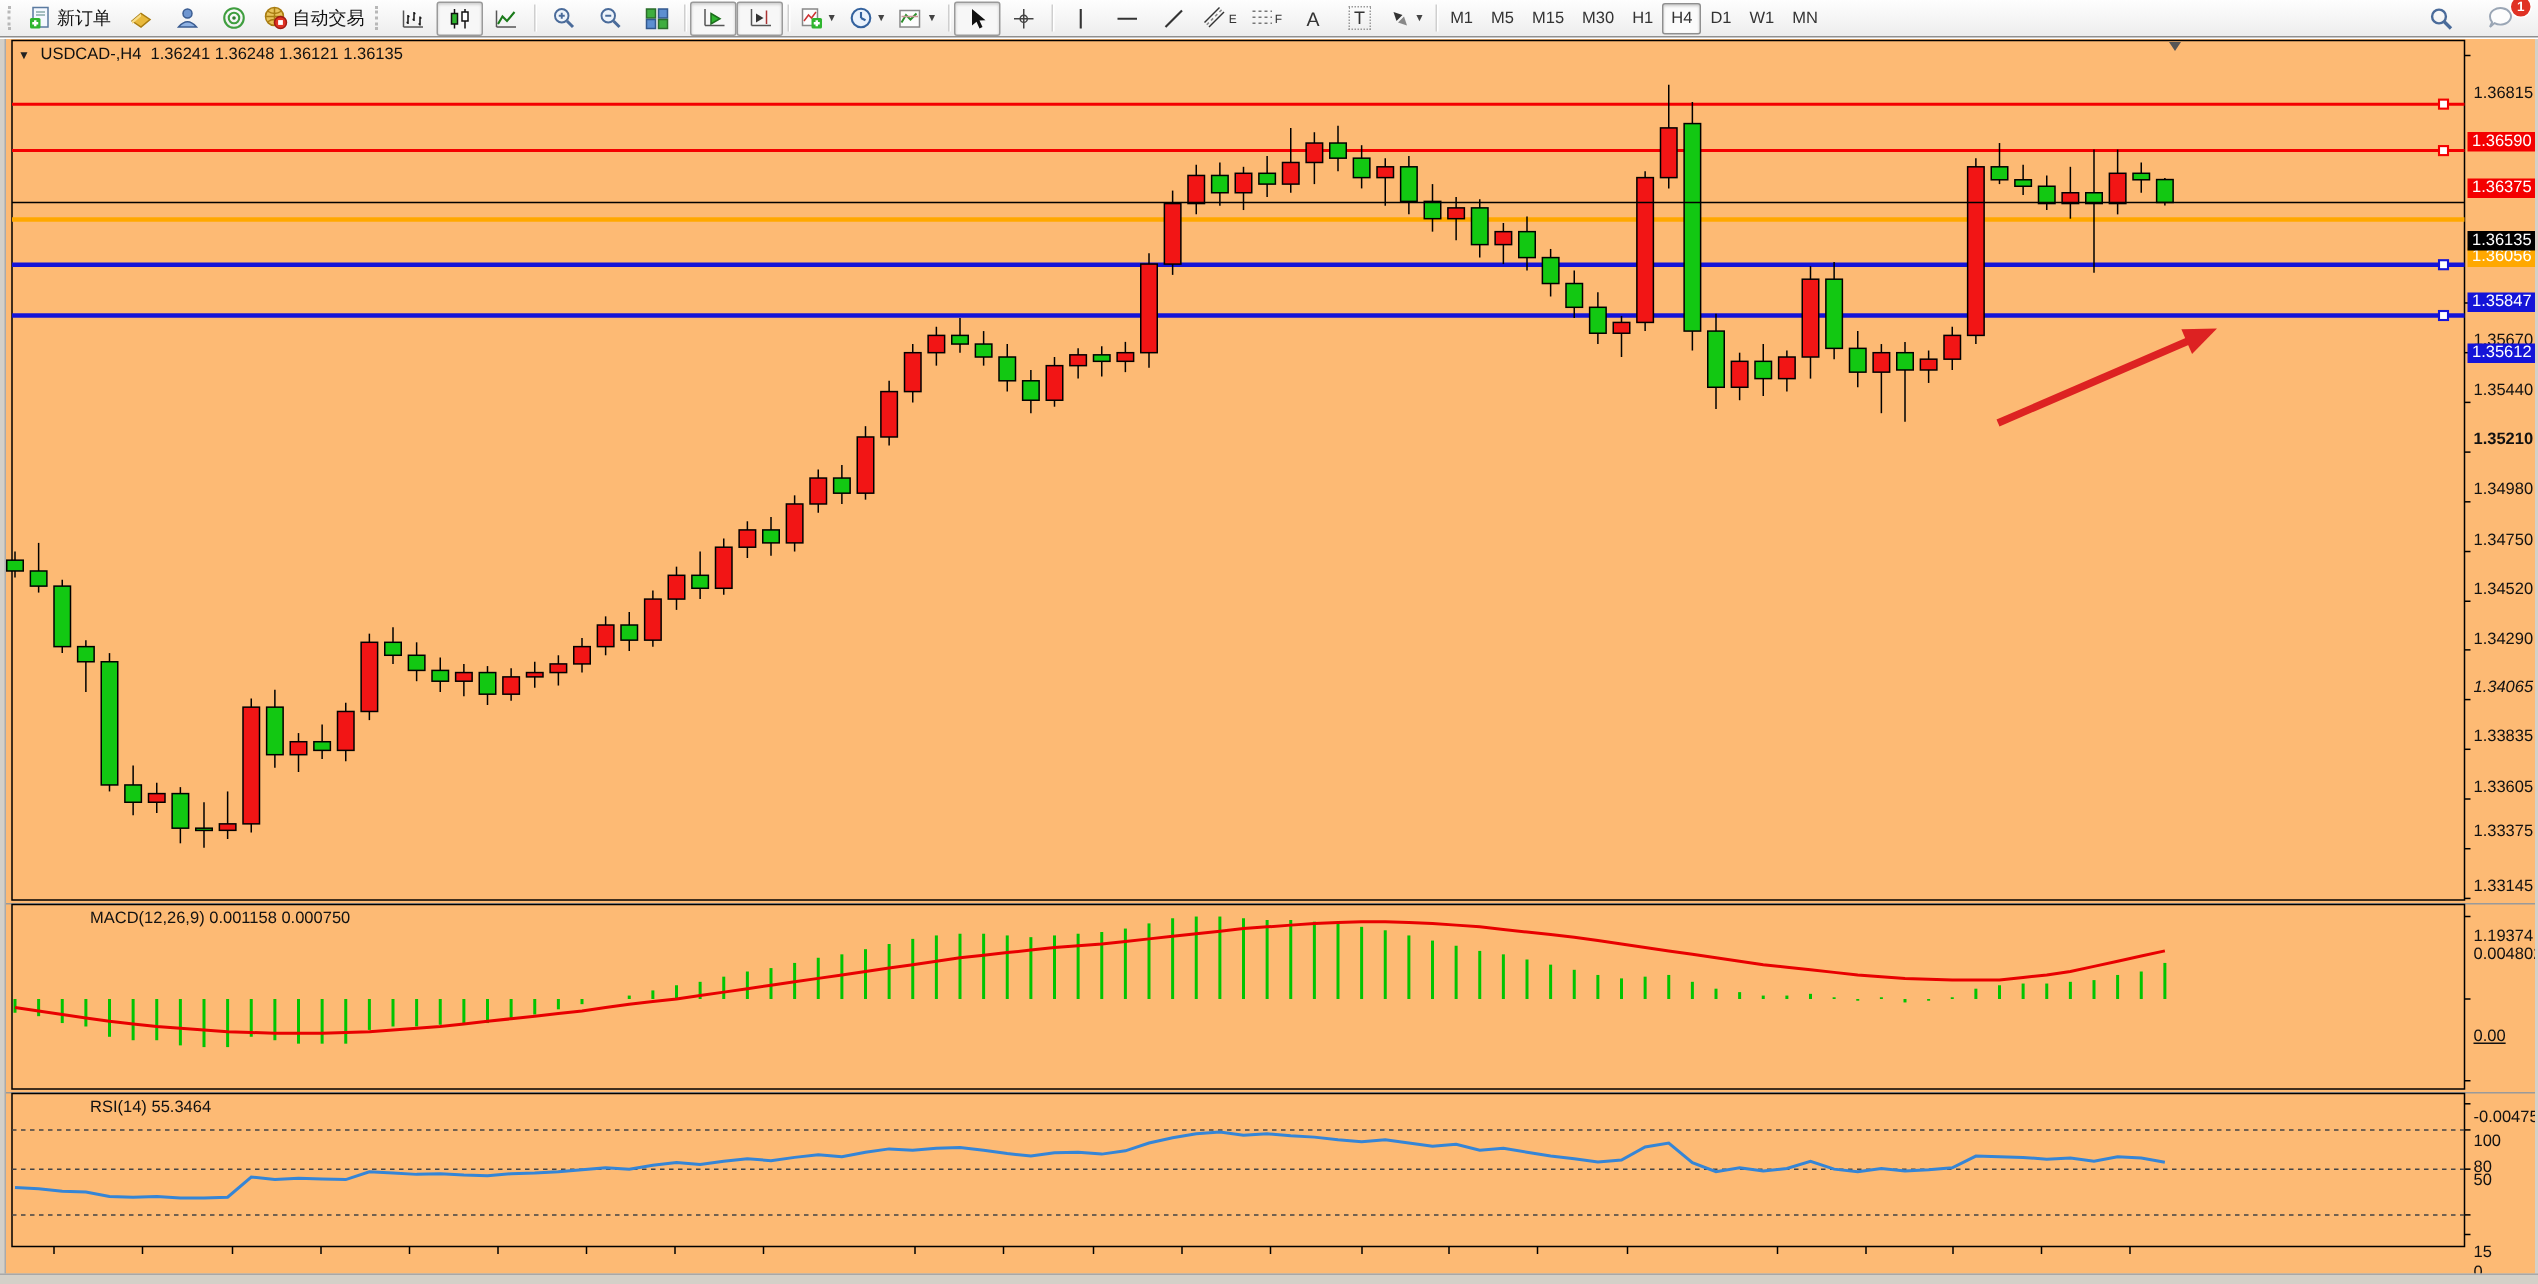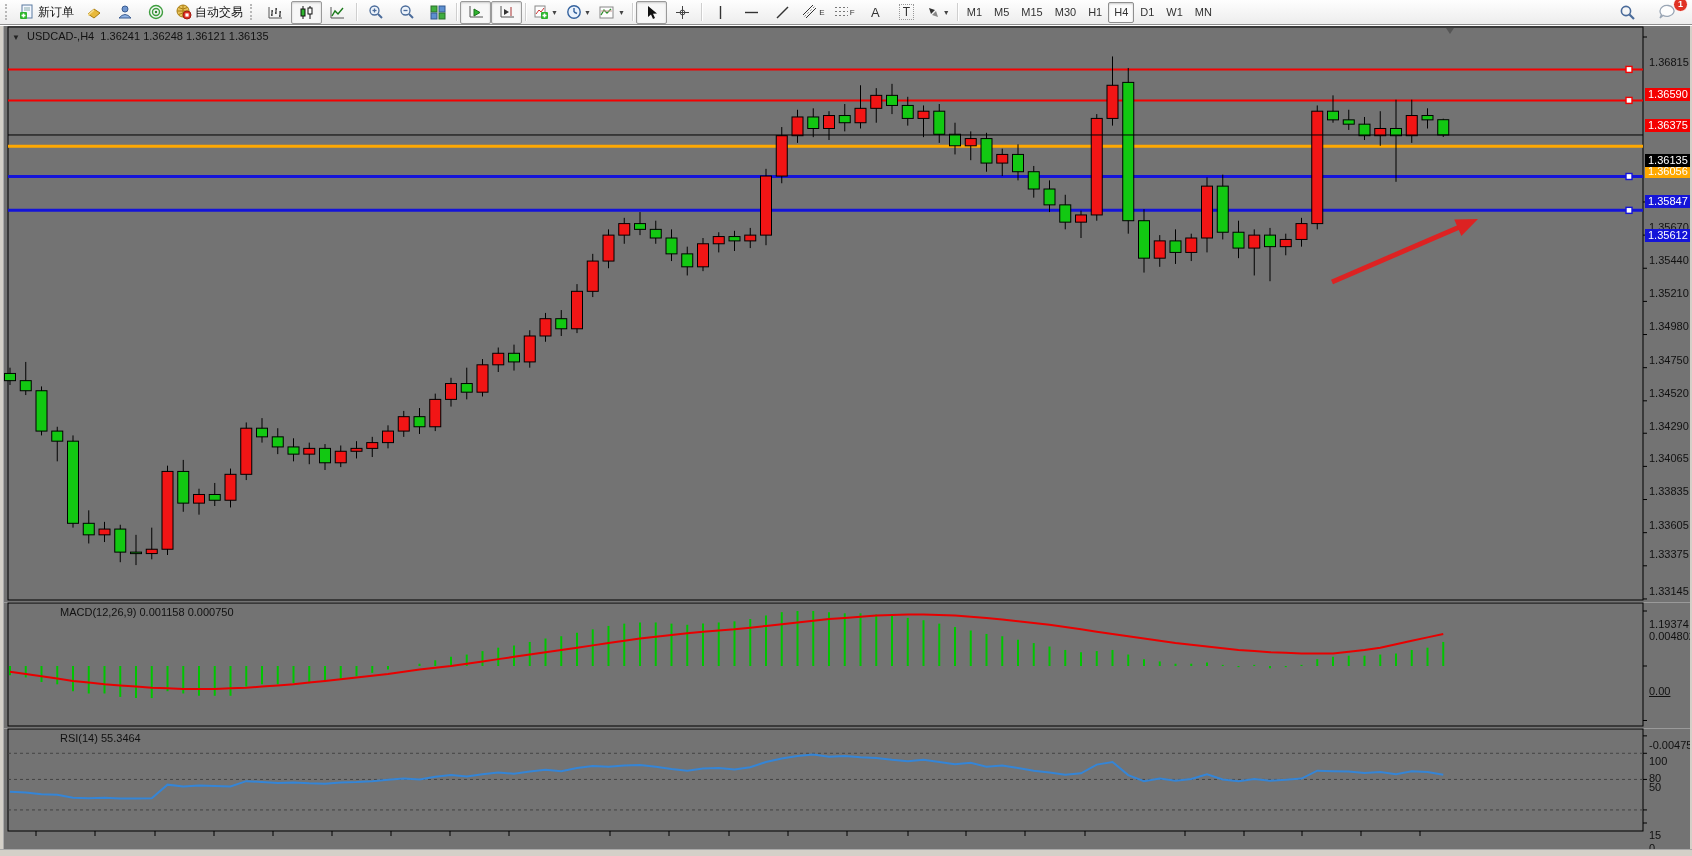--- a/index.html
+++ b/index.html
@@ -16,21 +16,21 @@
   .tb-btn.pressed{background:#f7f7f7;border:1px solid #9a9a9a;box-shadow:inset 0 1px 2px rgba(0,0,0,.18);}
   .tb-btn .cn{font-size:12px;margin-left:3px;color:#111;}
   .tf-btn{height:19px;padding:0 5px;font-size:11px;color:#333;display:flex;align-items:center;border:1px solid transparent;border-radius:2px;}
   .tf-btn.pressed{background:#fbfbfb;border:1px solid #8f8f8f;box-shadow:inset 0 1px 2px rgba(0,0,0,.2);}
   .drop{font-size:7px;color:#444;margin-left:2px;}
   .toolbar svg{display:block;}
   .tb-right{margin-left:auto;display:flex;align-items:center;margin-right:10px;}
   .badge{position:absolute;top:-5px;right:-7px;width:13px;height:13px;border-radius:50%;
     background:#e03224;color:#fff;font-size:9px;font-weight:bold;display:flex;align-items:center;justify-content:center;border:1px solid #fff;}
   
-  .chart-window{position:absolute;left:0;top:26px;width:1692px;height:830px;background:#737373;}
+  .chart-window{position:absolute;left:0;top:26px;width:1692px;height:830px;background:#fdba74;}
   .edge-left{position:absolute;left:0;top:26px;width:3px;height:830px;background:#d4d0c8;border-right:1px solid #aaa;z-index:30;}
   .edge-right{position:absolute;right:0;top:26px;width:2px;height:830px;background:#d4d0c8;z-index:30;}
   .edge-bottom{position:absolute;left:0;top:849px;width:1692px;height:7px;background:#d4d0c8;border-top:1px solid #a8a8a8;z-index:30;}
   #chart-svg{position:absolute;left:0;top:0;}
   .sym-header{position:absolute;left:12px;top:4px;font-size:11px;color:#111;z-index:5;white-space:nowrap;}
   .sym-header .tri{font-size:8px;margin-right:4px;color:#222;}
   .pane-label{position:absolute;left:12px;font-size:11px;color:#111;z-index:5;white-space:nowrap;margin-left:48px;}
   .axis-label{position:absolute;left:1649px;font-size:11px;color:#111;white-space:nowrap;z-index:4;}
   .px-box{position:absolute;left:1645px;width:46px;height:13px;font-size:11px;line-height:13px;
     color:#fff;padding-left:3px;z-index:6;white-space:nowrap;}
@@ -664,26 +664,26 @@
       <line x1="1185" y1="805" x2="1185" y2="810" stroke="#000"></line>
       <line x1="1244" y1="805" x2="1244" y2="810" stroke="#000"></line>
       <line x1="1302" y1="805" x2="1302" y2="810" stroke="#000"></line>
       <line x1="1361" y1="805" x2="1361" y2="810" stroke="#000"></line>
       <line x1="1420" y1="805" x2="1420" y2="810" stroke="#000"></line>
     </svg>
   <div id="html-overlays">
       <div class="axis-label" style="top: 30px;">1.36815</div>
       <div class="axis-label" style="top: 194.983px; text-align: right;">1.35670</div>
       <div class="axis-label" style="top: 228.124px;">1.35440</div>
-      <div class="axis-label" style="top: 261.264px;">1.35210</div>
+      <div class="axis-label" style="top: 261.264px; font-weight: bold;">1.35210</div>
       <div class="axis-label" style="top: 294.405px;">1.34980</div>
       <div class="axis-label" style="top: 327.546px;">1.34750</div>
       <div class="axis-label" style="top: 360.687px;">1.34520</div>
       <div class="axis-label" style="top: 393.827px;">1.34290</div>
-      <div class="axis-label" style="top: 426.248px;">1.34065</div>
+      <div class="axis-label" style="top: 426.248px; font-style: italic;">1.34065</div>
       <div class="axis-label" style="top: 459.388px;">1.33835</div>
       <div class="axis-label" style="top: 492.529px;">1.33605</div>
       <div class="axis-label" style="top: 522px;">1.33375</div>
       <div class="axis-label" style="top: 558.81px;">1.33145</div>
       <div class="axis-label" style="top: 591.951px;">1.19374</div>
       <div class="axis-label" style="top: 604.003px;">0.004802</div>
       <div class="axis-label" style="top: 659px; text-decoration: underline;">0.00</div>
       <div class="axis-label" style="top: 713.493px;">-0.004758</div>
       <div class="axis-label" style="top: 728.86px;">100</div>
       <div class="axis-label" style="top: 746.288px;">80</div>

